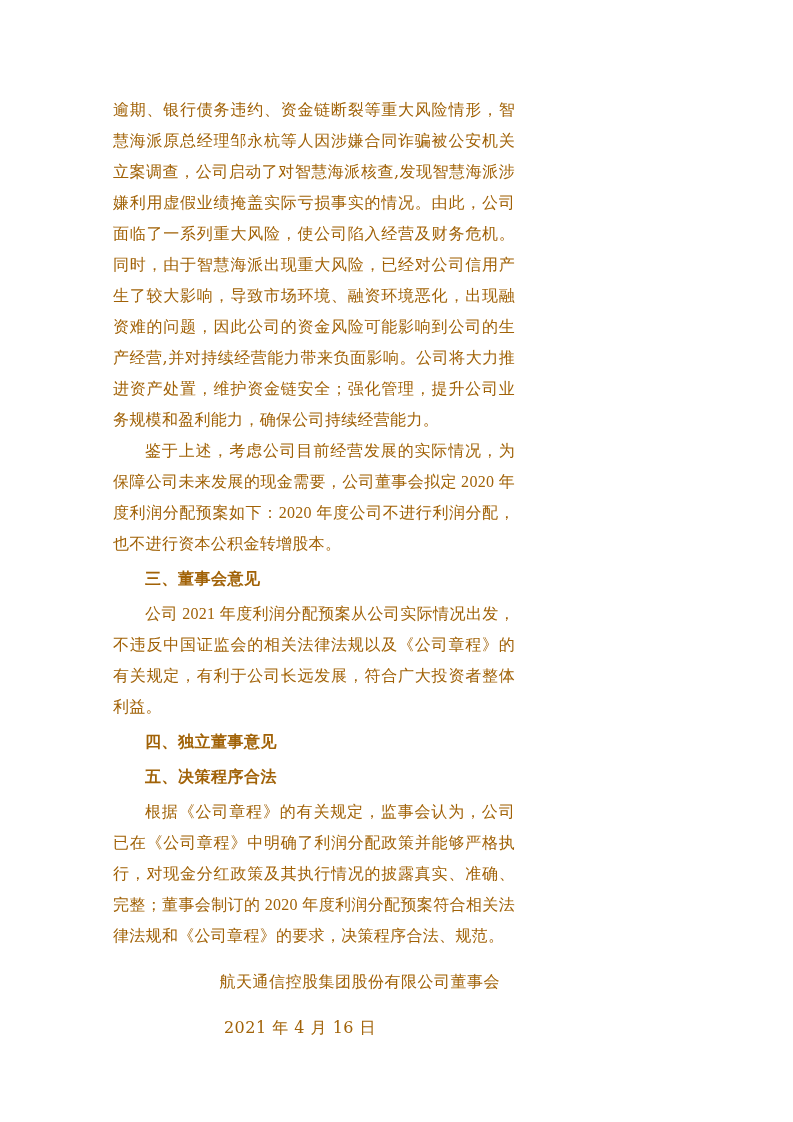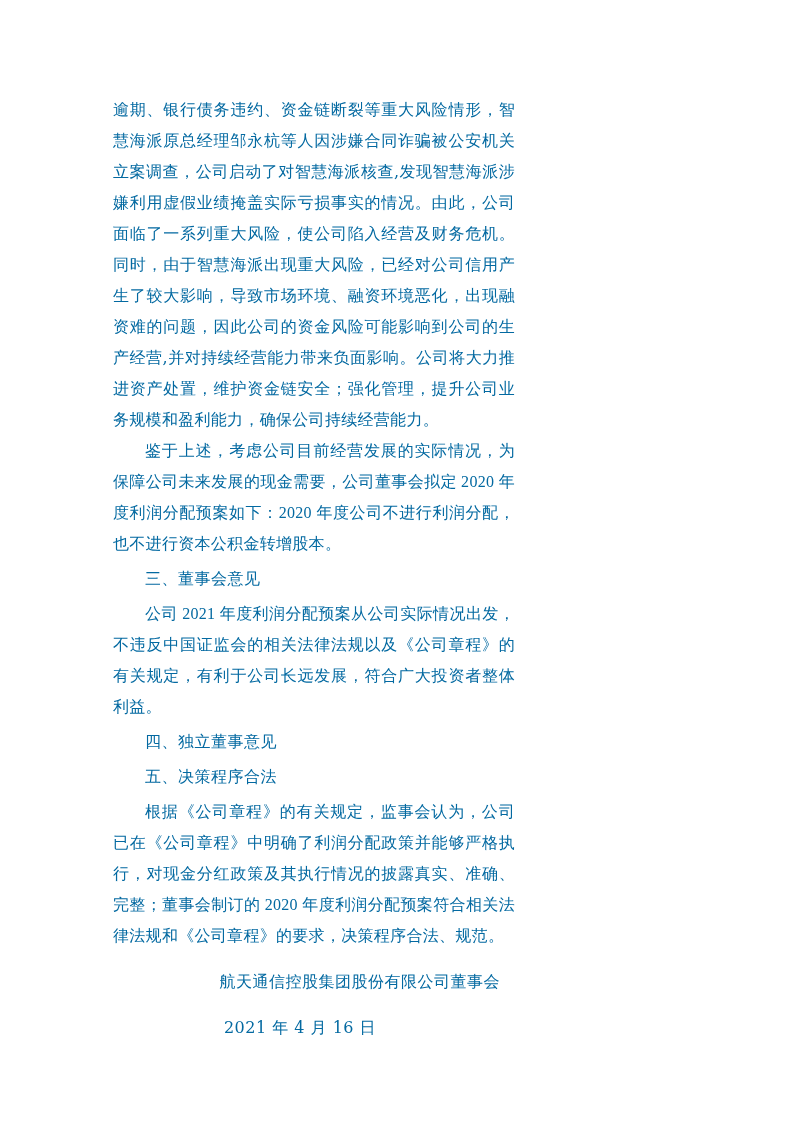--- a/index.html
+++ b/index.html
@@ -7,41 +7,41 @@
     padding: 0;
     background: #ffffff;
   }
   .page {
     position: relative;
     width: 627px;
     height: 1122px;
     background: #ffffff;
     box-sizing: border-box;
     padding: 94px 112px 0 113px;
-    color: #0369a1;
+    color: #a16207;
     font-family: "DejaVu Serif", "Liberation Serif", serif;
     font-size: 16px;
     line-height: 31px;
     overflow: hidden;
   }
   p.body {
     margin: 0;
     text-align: justify;
     text-justify: inter-character;
     letter-spacing: 0.3px;
   }
   p.body.ind {
     text-indent: 2em;
     font-family: Liberation Serif, serif;
   }
   h3.heading {
     margin: 4px 0 4px 0;
     font-size: 16px;
     line-height: 31px;
-    font-weight: normal;
+    font-weight: bold;
     text-indent: 2em;
     font-family: "DejaVu Sans", "Liberation Sans", sans-serif;
     letter-spacing: 0.5px;
   }
   p.signature {
     margin: 15px;
     text-align: right;
     letter-spacing: 0.5px;
   }
   p.docdate {

